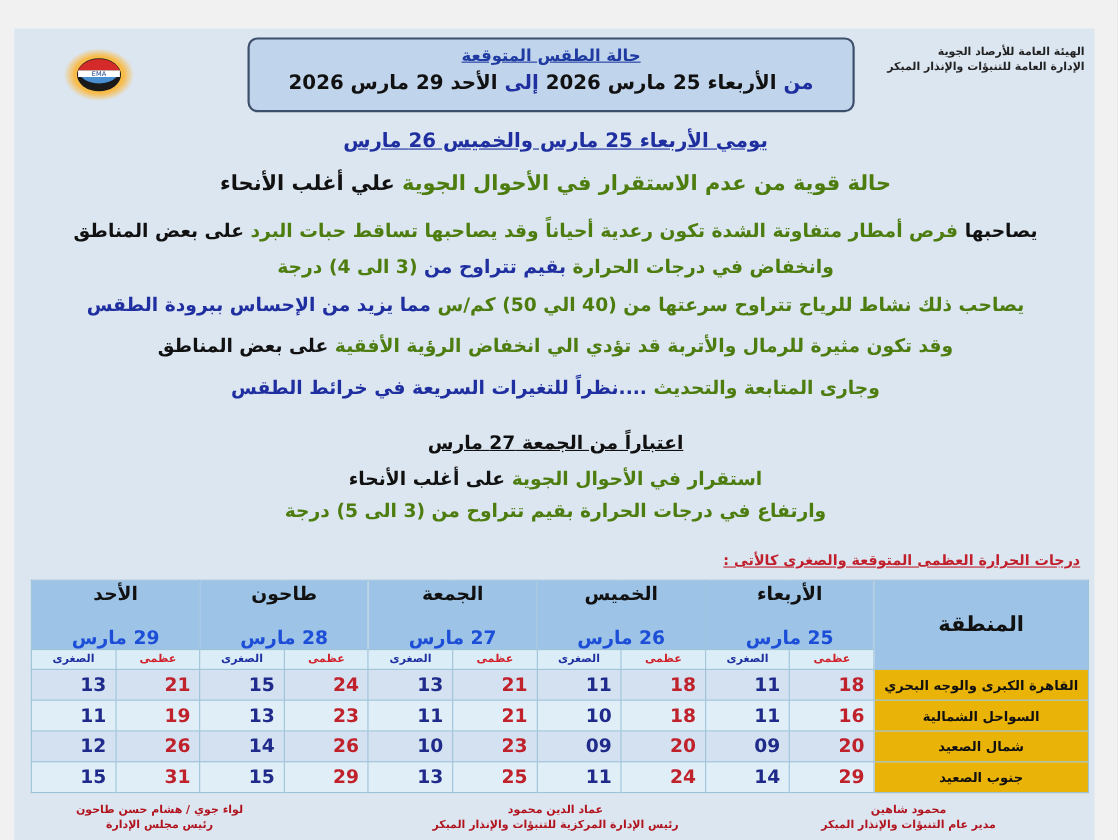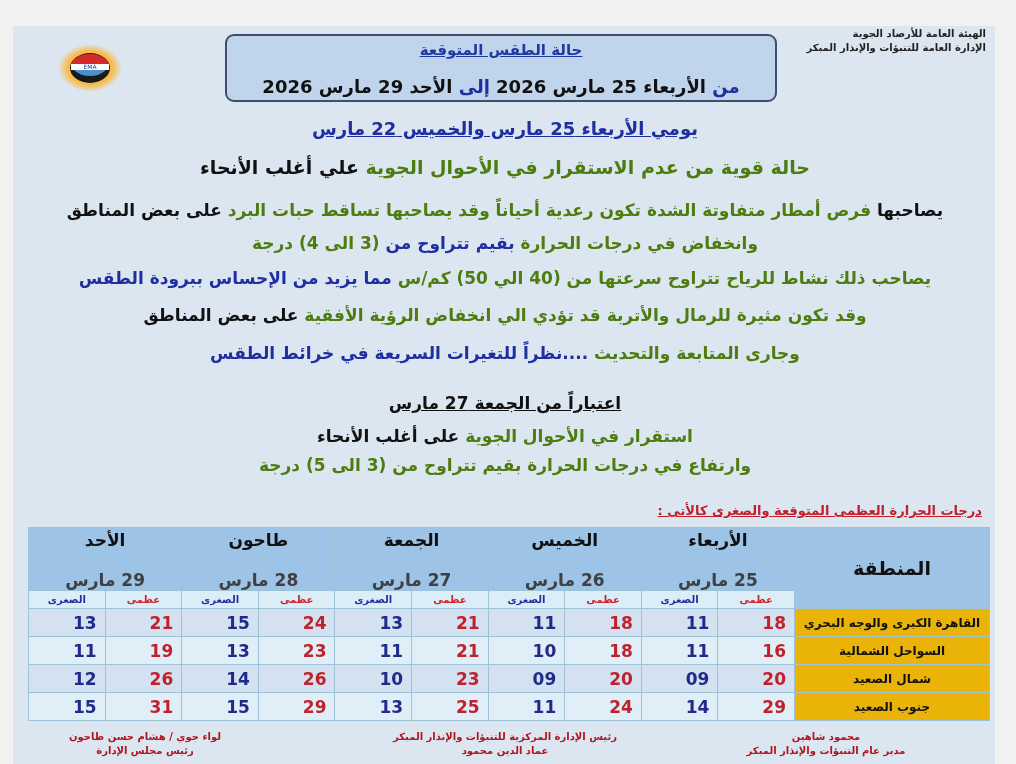--- a/index.html
+++ b/index.html
@@ -7,39 +7,39 @@
     width:1016px; height:764px; overflow:hidden;
     background:#f1f1f1;
     font-family:"DejaVu Sans", sans-serif;
     position:relative;
   }
   .panel {
     position:absolute; left:13px; top:26px; width:982px; height:738px;
     background:#dce6f1;
   }
   .org {
-    position:absolute; right:30px; top:27px; width:210px;
+    position:absolute; right:30px; top:41px; width:210px;
     direction:rtl; text-align:right;
     font-size:10px; line-height:14px; color:#222; font-weight:bold;
   }
   .logo {
     position:absolute; left:58px; top:44px; width:64px; height:48px;
   }
   .title-box {
     position:absolute; left:225px; top:34px; width:548px; height:64px;
     border:2px solid #3d4f6a; border-radius:9px;
     background:#c0d4ec;
     direction:rtl; text-align:center;
   }
   .title-box .t1 {
     margin-top:5px; font-size:15px; font-weight:bold; color:#1f3aa0;
     text-decoration:underline;
   }
   .title-box .t2 {
-    margin-top:17px; font-size:18px; font-weight:bold; color:#111;
+    margin-top:6px; font-size:18px; font-weight:bold; color:#111;
   }
   .blue { color:#1f2fa0; }
   .red { color:#4d7c0f; }
   .dark { color:#111; }
   .line {
     position:absolute; left:20px; width:970px; direction:rtl; text-align:center;
     font-weight:bold; white-space:nowrap;
   }
   .subhead { font-size:18px; color:#1f2fa0; text-decoration:underline; }
   .big { font-size:19px; }
@@ -51,21 +51,21 @@
   table.temps {
     position:absolute; left:28px; top:527px; width:962px;
     border-collapse:collapse; direction:rtl;
     font-weight:bold;
   }
   table.temps td, table.temps th { border:1px solid #9ec3d9; padding:0; text-align:center; }
   .hdr { background:#9dc3e6; }
   .region-hdr { width:194px; font-size:19px; color:#111; background:#9dc3e6; }
   .day-hdr { height:62px; position:relative; }
   .day-hdr .dname { font-size:17px; color:#111; display:block; margin-top:2px; }
-  .day-hdr .ddate { font-size:17px; color:#404040; display:block; margin-top:20px; }
+  .day-hdr .ddate { font-size:17px; color:#1d4ed8; display:block; margin-top:20px; }
   .sub { height:17px; font-size:10px; background:#dbeef8; }
   .sub.max { color:#d0222c; }
   .sub.min { color:#1f2fa0; }
   .row td { height:27px; }
   .row .region { font-size:12px; color:#111; background:#eab308; }
   .row .val { font-size:17px;padding-left:36px; }
   .row .val.max { color:#c0222c; }
   .row .val.min { color:#1f2a8a; }
   .row:nth-child(odd) td.val { background:#d3e1f1; }
   .row:nth-child(even) td.val { background:#e0eef8; }
@@ -105,21 +105,21 @@
 <div class="title-box">
   <div class="t1">حالة الطقس المتوقعة</div>
   <div class="t2">
     <span class="blue">من</span>
     <span>الأربعاء 25 مارس 2026</span>
     <span class="blue">إلى</span>
     <span>الأحد 29 مارس 2026</span>
   </div>
 </div>
 
-<div class="line subhead" style="top:118px;">يومي الأربعاء 25 مارس والخميس 22 مارس</div>
+<div class="line subhead" style="top:118px;">يومي الأربعاء 25 مارس والخميس 26 مارس</div>
 
 <div class="line big" style="top:156px;">
   <span class="red">حالة قوية من عدم الاستقرار في الأحوال الجوية</span>
   <span class="dark">علي أغلب الأنحاء</span>
 </div>
 
 <div class="line mid" style="top:200px;">
   <span class="dark">يصاحبها</span>
   <span class="red">فرص أمطار متفاوتة الشدة تكون رعدية أحياناً وقد يصاحبها تساقط حبات البرد</span>
   <span class="dark">على بعض المناطق</span>
@@ -249,19 +249,19 @@
     <td class="val min">15</td>
   </tr>
   </tbody>
 </table>
 
 <div class="sig" style="right:90px; width:200px;">
   <div>محمود شاهين</div>
   <div>مدير عام التنبؤات والإنذار المبكر</div>
 </div>
 <div class="sig" style="left:355px; width:300px;">
+  <div>عماد الدين محمود</div>
   <div>رئيس الإدارة المركزية للتنبؤات والإنذار المبكر</div>
-  <div>عماد الدين محمود</div>
 </div>
 <div class="sig" style="left:55px; width:180px;">
   <div>لواء جوي / هشام حسن طاحون</div>
   <div>رئيس مجلس الإدارة</div>
 </div>
 
 </body></html>

